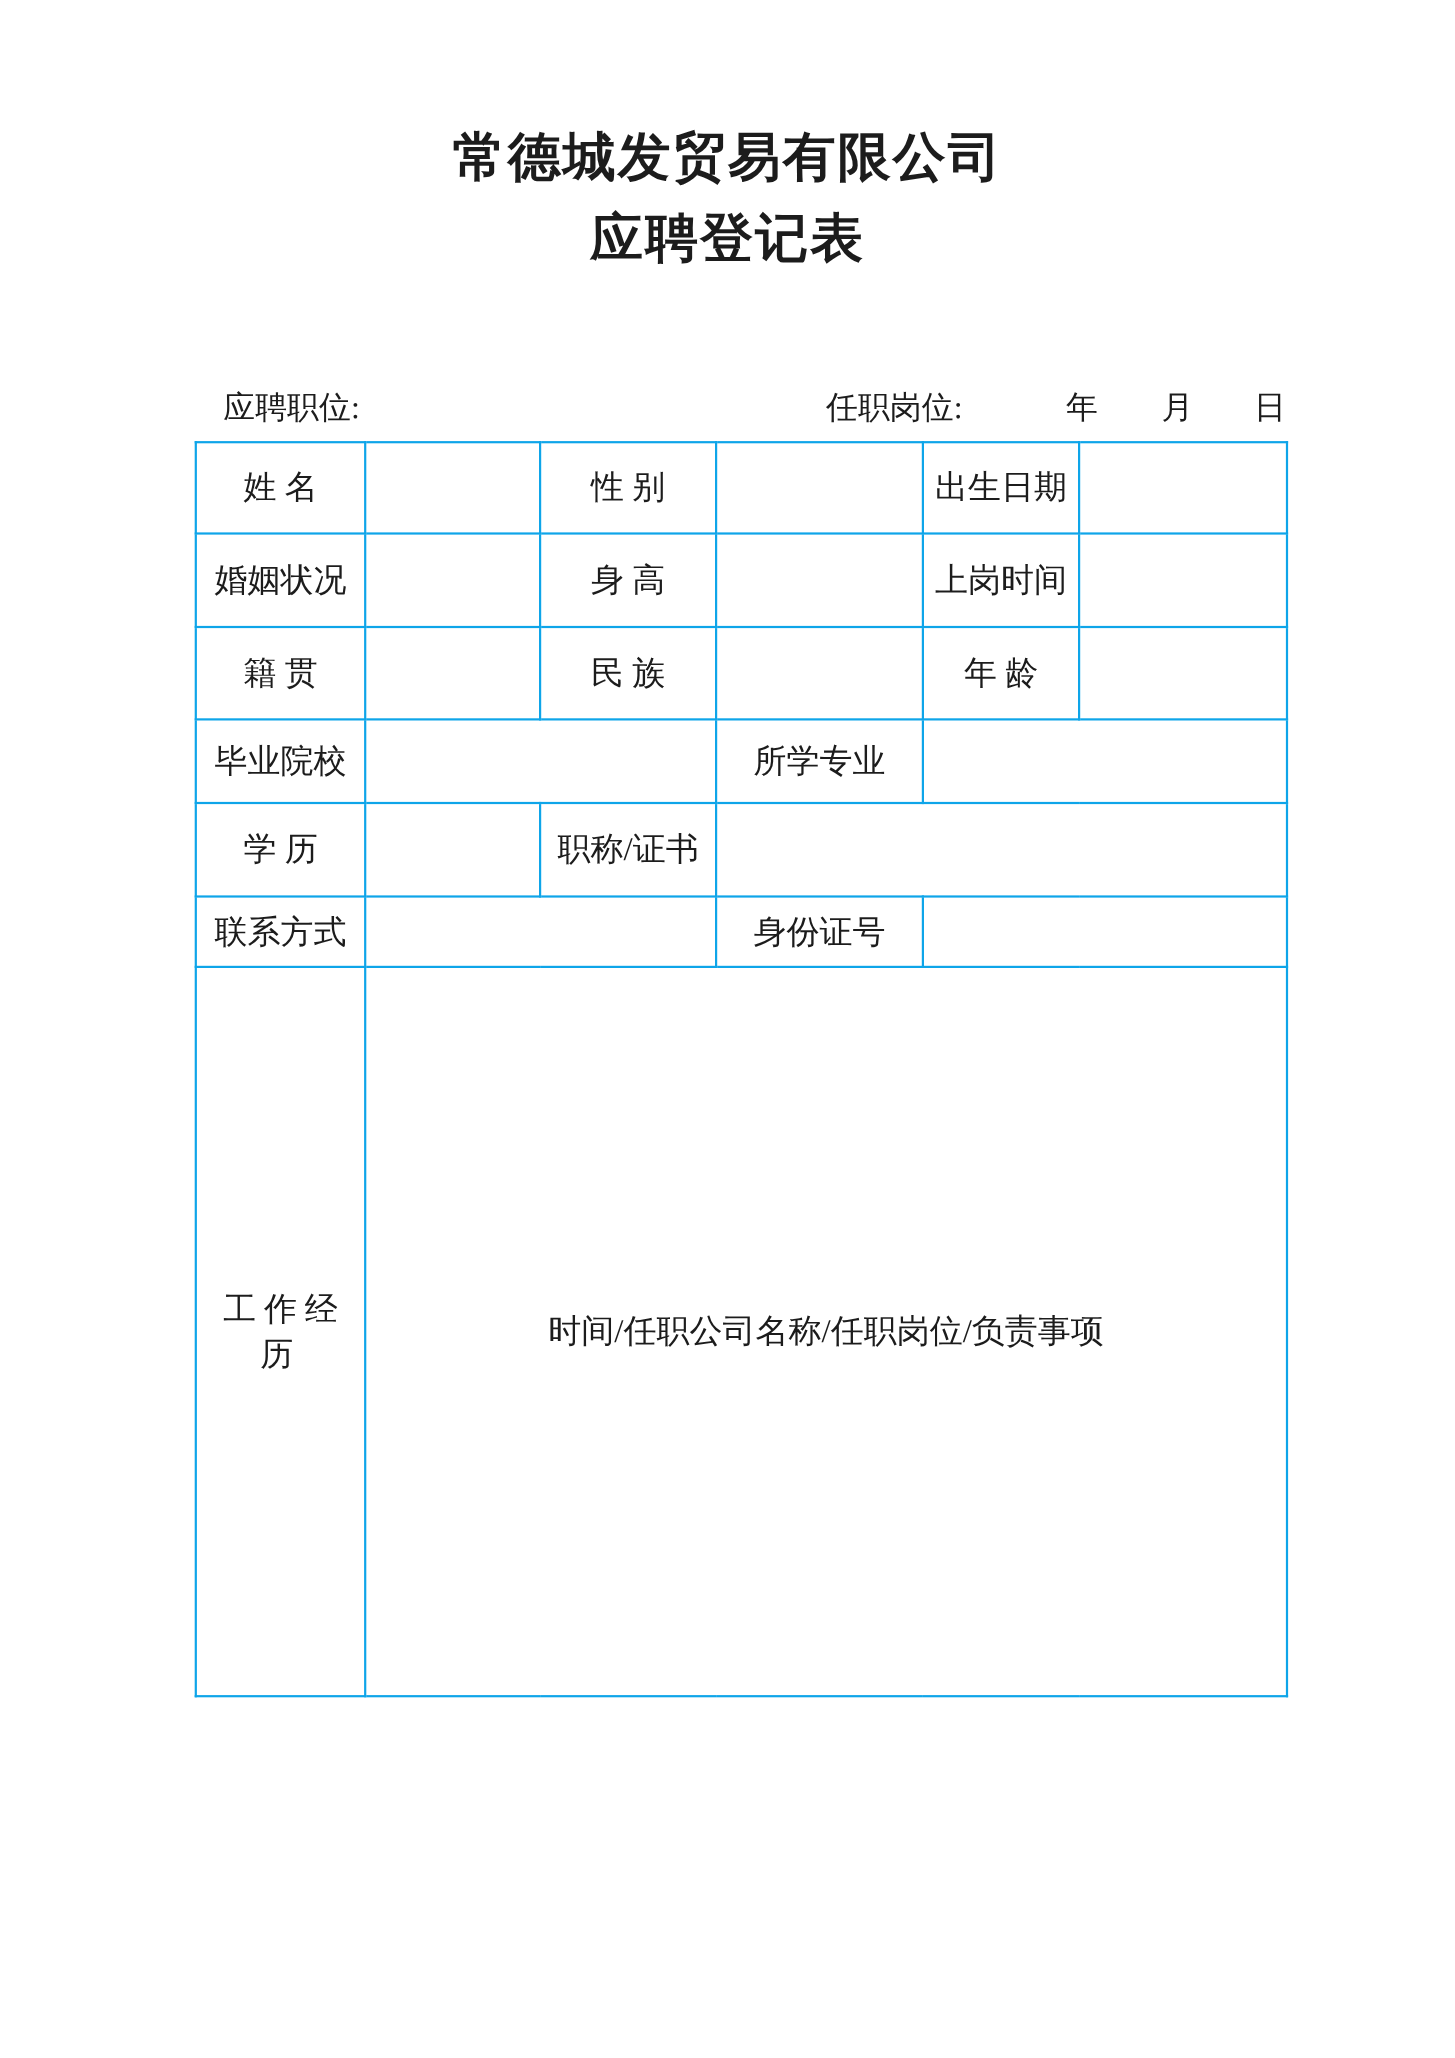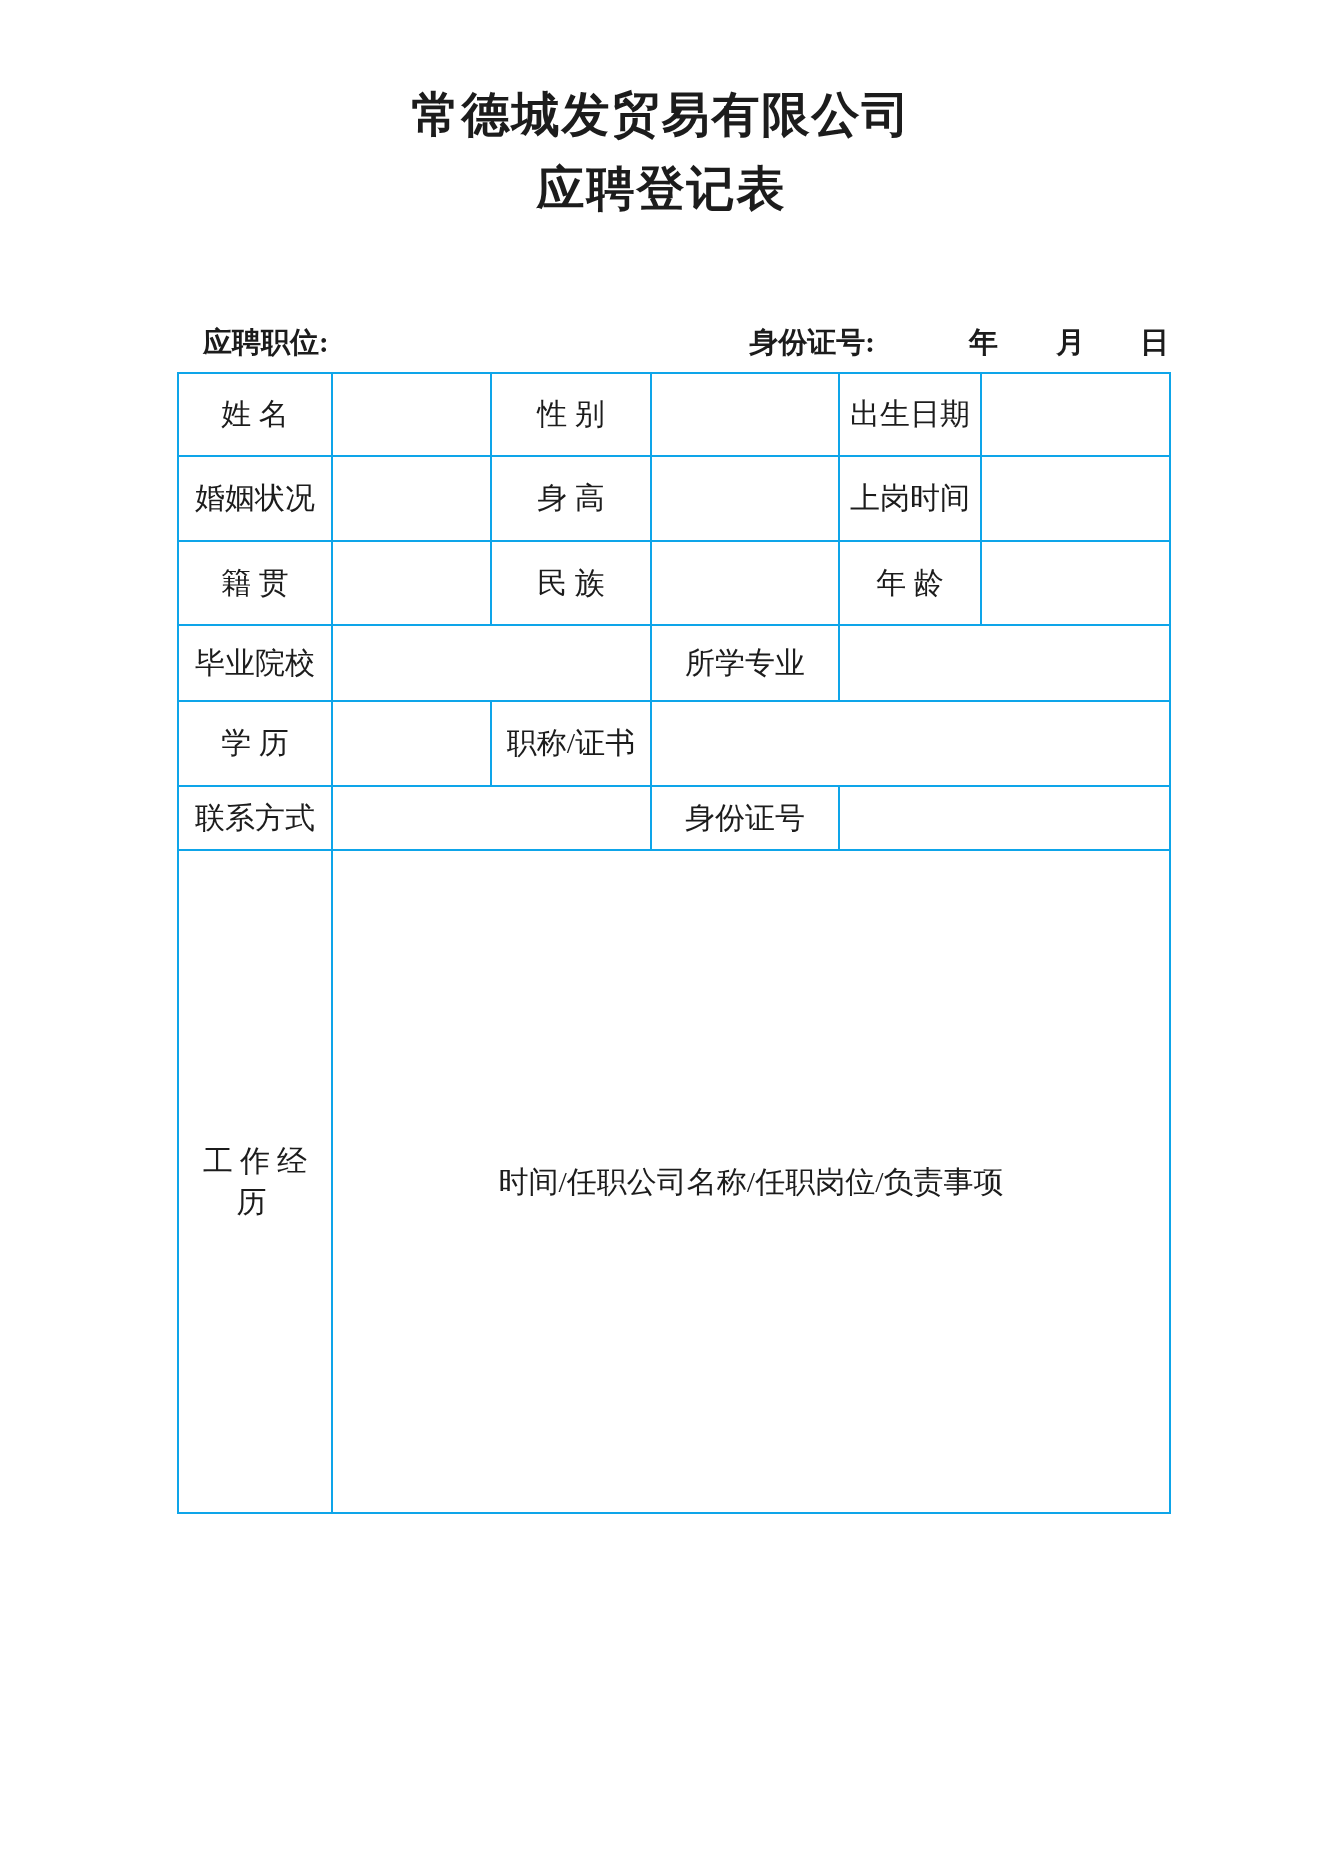--- a/index.html
+++ b/index.html
@@ -8,21 +8,21 @@
     background: #ffffff;
   }
   .page {
     position: relative;
     width: 1323px;
     height: 1871px;
     background: #ffffff;
     color: #1c1c1c;
     font-family: "Liberation Serif", "DejaVu Serif", serif;
     box-sizing: border-box;
-    padding-top: 85px;
+    padding-top: 114px;
     overflow: hidden;
   }
   .title {
     text-align: center;
     font-weight: bold;
     font-size: 48px;
     line-height: 60px;
     letter-spacing: 2px;
     white-space: nowrap;
   }
@@ -31,21 +31,21 @@
   }
   .meta-row {
     width: 992px;
     margin: 105px 0 0 177px;
     box-sizing: border-box;
     padding-left: 26px;
     display: flex;
     justify-content: space-between;
     align-items: baseline;
     font-size: 29px;
-    font-weight: bold;
+    font-weight: normal;
     line-height: 36px;
     white-space: nowrap;
   }
   .date-group {
     display: flex;
     align-items: baseline;
   }
   .unit-year  { margin-left: 94px; }
   .unit-month { margin-left: 58px; }
   .unit-day   { margin-left: 55px; }
@@ -83,21 +83,21 @@
 <body>
 
 <div class="page">
 
   <div class="title">常德城发贸易有限公司</div>
   <div class="title sub">应聘登记表</div>
 
   <div class="meta-row">
     <span>应聘职位:</span>
     <span class="date-group">
-      <span>身份证号:</span>
+      <span>任职岗位:</span>
       <span class="unit-year">年</span>
       <span class="unit-month">月</span>
       <span class="unit-day">日</span>
     </span>
   </div>
 
   <table class="form">
     <colgroup>
       <col style="width:154px">
       <col style="width:159px">

